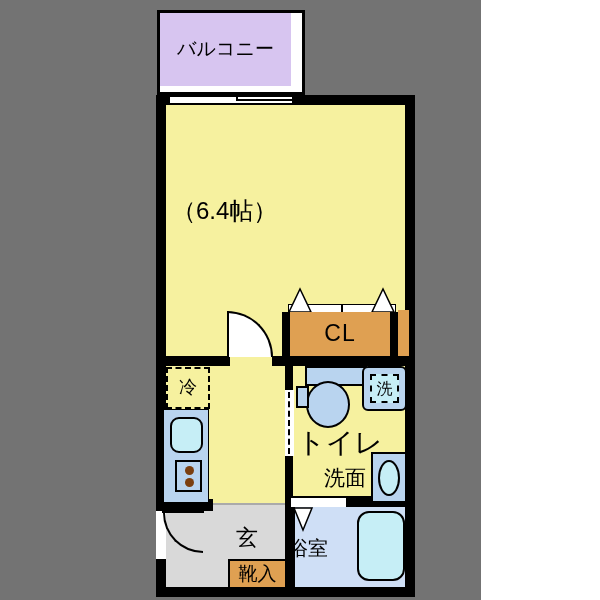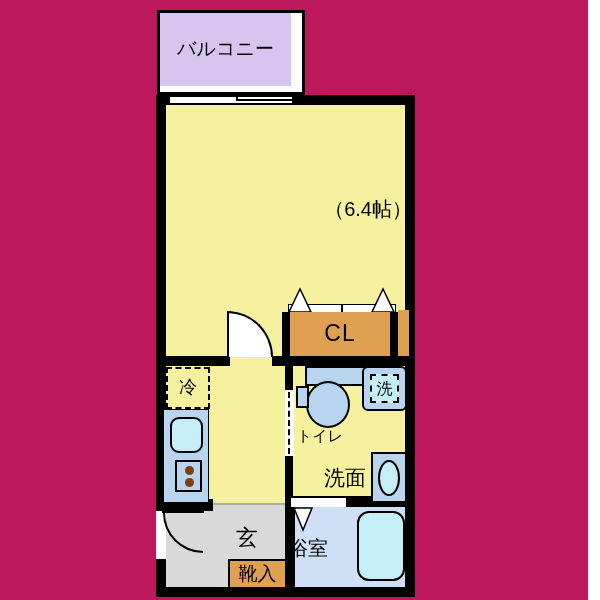--- a/index.html
+++ b/index.html
@@ -2,21 +2,21 @@
 <html style="--room-yellow: #f6f19f; --balcony-purple: #d7c5f0; --closet-orange: #dfa052; --counter-blue: #b9d4ef; --fixture-blue: #c6eef6; --bath-floor-blue: #cfdff6; --entrance-gray: #d9d9d9; --wall-black: #000000; --burner-brown: #7b3f10;"><head>
 <meta charset="utf-8">
 <style>
   :root{
     --room-yellow:#f6f19f; --balcony-purple:#d7c5f0; --closet-orange:#dfa052;
     --counter-blue:#b9d4ef; --fixture-blue:#c6eef6; --bath-floor-blue:#cfdff6;
     --entrance-gray:#d9d9d9; --wall-black:#000000; --burner-brown:#7b3f10;
   }
   html,body{margin:0;padding:0;background:#fff;}
   body{font-family:"Liberation Sans","DejaVu Sans",sans-serif;color:#000;}
-  #plan{position:relative;width:588px;height:600px;background:#be185d;overflow:hidden;}
+  #plan{position:relative;width:481px;height:600px;background:#737373;overflow:hidden;}
   .abs{position:absolute;box-sizing:border-box;}
   .stipple{background-image:radial-gradient(rgba(0,0,0,0.07) 1px,transparent 1.2px);background-size:5px 5px;}
   .wall{background:var(--wall-black);z-index:30;}
   .fill{z-index:10;}
   .open{z-index:40;}
   .fix{z-index:50;}
   .lbl{z-index:70;white-space:nowrap;line-height:1.1;}
   .center{display:flex;align-items:center;justify-content:center;}
   
   .base{left:161px;top:100px;width:249px;height:492px;background:var(--room-yellow);}
@@ -131,19 +131,19 @@
     </div>
   </div>
   <div class="abs fix basin">
     <div class="abs basin-oval"></div>
   </div>
   <div class="abs fix tub"></div>
   <div class="abs fix shoebox stipple center">
     <span class="lbl" style="font-size:19px;">靴入</span>
   </div>
 
-  <div class="abs lbl" style="left:172px;top:198px;width:240px;text-align:right;font-size:20px;">（6.4帖）</div>
-  <div class="abs lbl" style="left:297px;top:428px;font-size:15px;">トイレ</div>
+  <div class="abs lbl" style="left:172px;top:198px;width:240px;text-align:left;font-size:24px;">（6.4帖）</div>
+  <div class="abs lbl" style="left:297px;top:428px;font-size:28px;">トイレ</div>
   <div class="abs lbl" style="left:324px;top:466px;font-size:21px;">洗面</div>
   <div class="abs lbl" style="left:236px;top:526px;font-size:22px;">玄</div>
   <div class="abs lbl" style="left:288px;top:537px;font-size:20px;">浴室</div>
 
 </div>
 
 </body></html>

